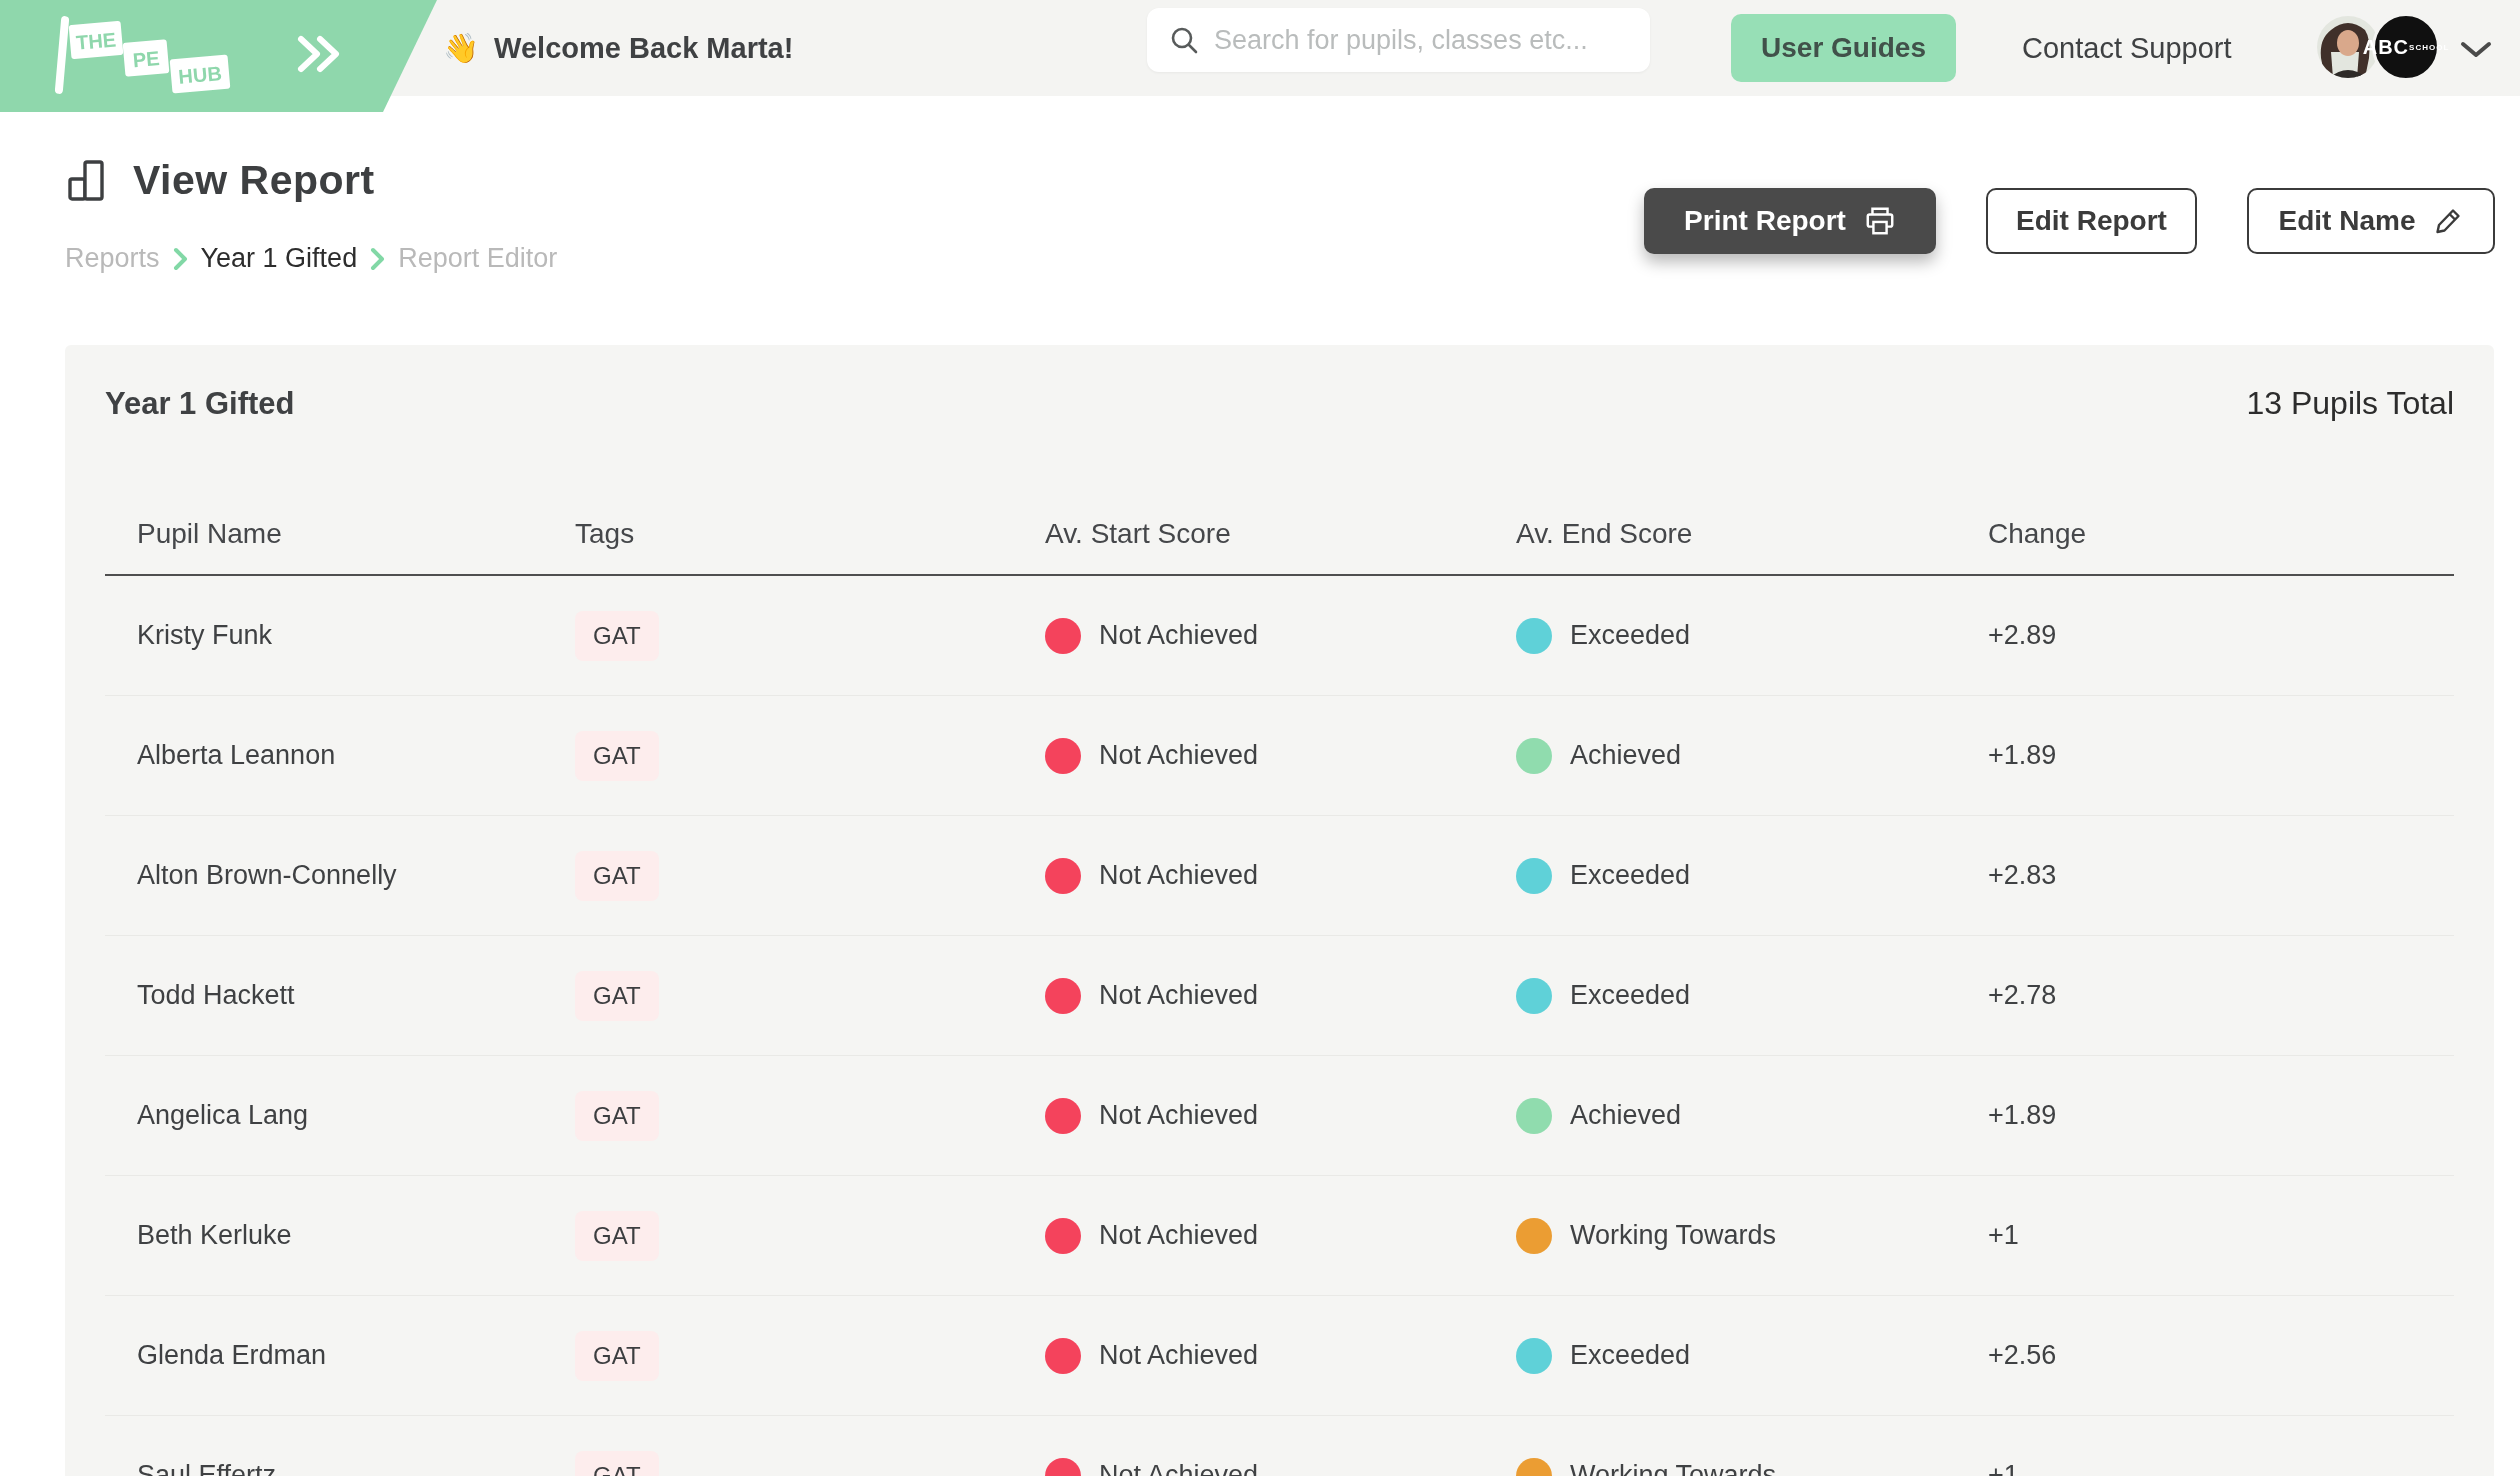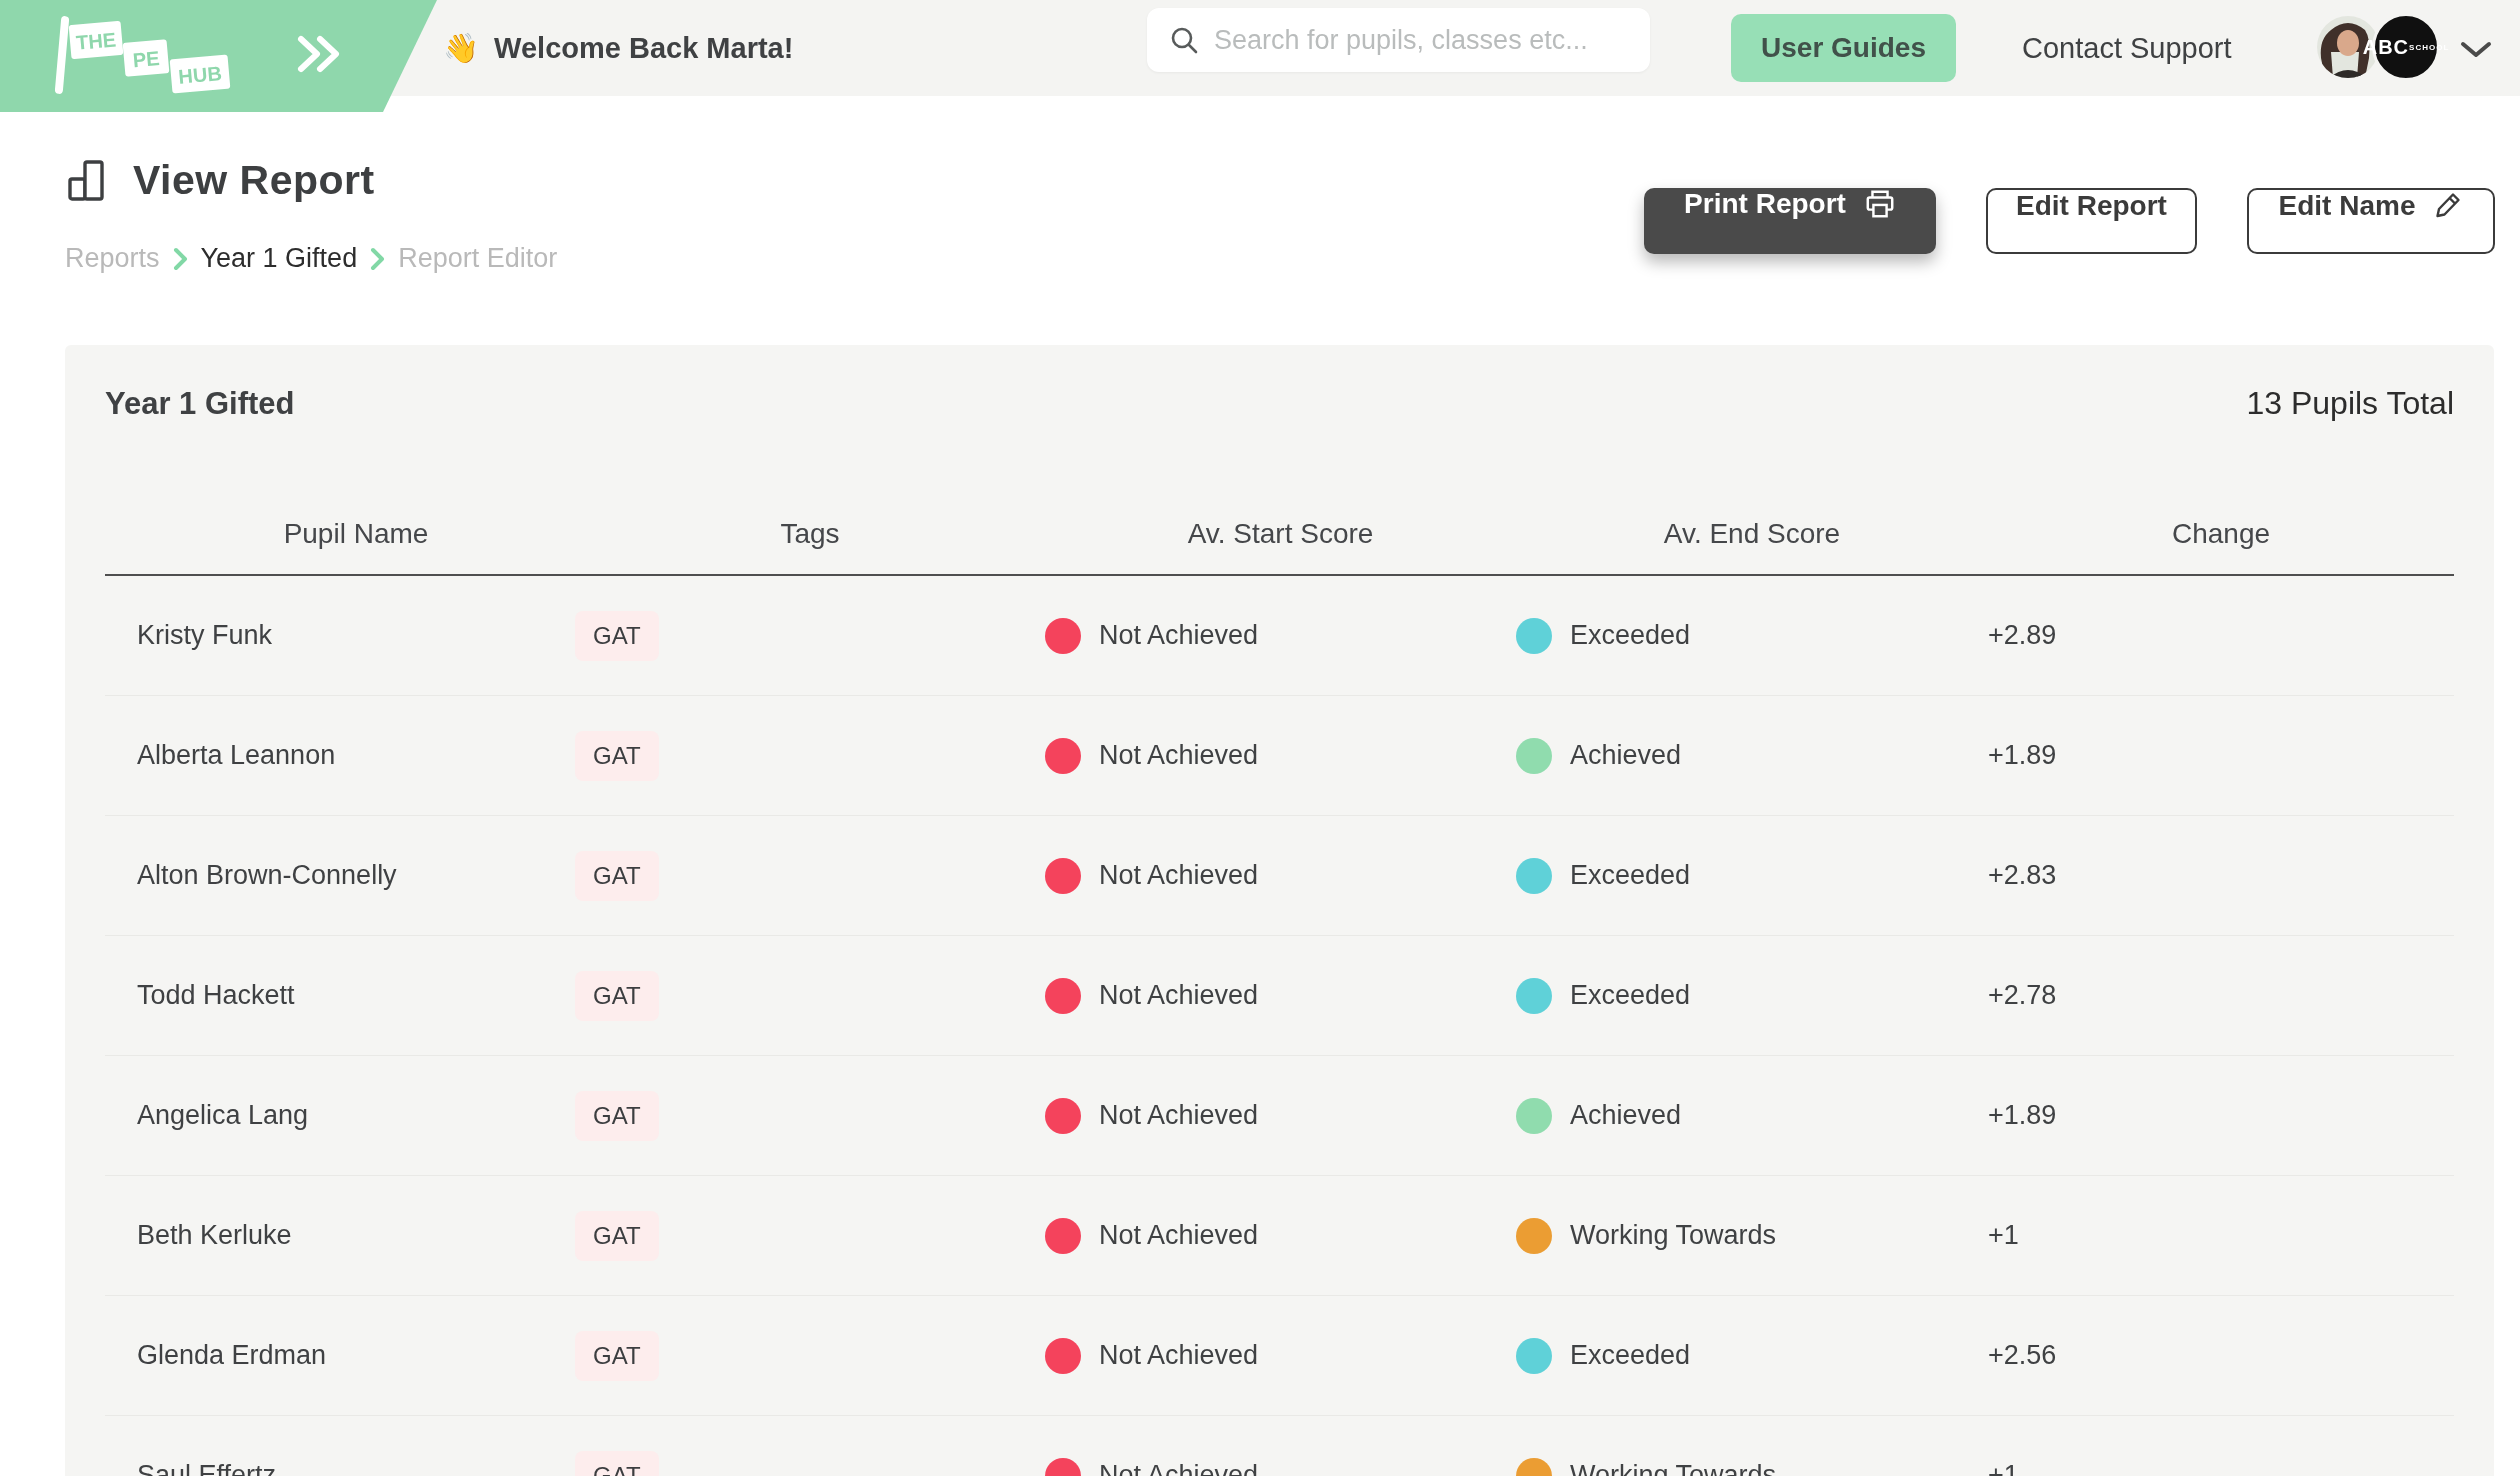--- a/index.html
+++ b/index.html
@@ -37,39 +37,39 @@
   .account-chevron { position:absolute; left:2458px; top:39px; cursor:pointer; }
 
   
   .title-row { position:absolute; left:65px; top:156px; display:flex; align-items:center; gap:20px; }
   .page-title { font-size:41px; font-weight:bold; color:#3d3f41; letter-spacing:0.5px; }
   .breadcrumb { position:absolute; left:65px; top:243px; display:flex; align-items:center; gap:13px; font-size:27px; }
   .crumb { color:#b9b9b9; cursor:pointer; }
   .crumb.active { color:#2d2d2d; }
 
   .actions { position:absolute; top:188px; right:25px; display:flex; gap:50px; height:66px; }
-  .btn { display:flex; align-items:flex-start; justify-content:center; gap:18px; border-radius:10px;
+  .btn { display:flex; align-items:center; justify-content:center; gap:18px; border-radius:10px;
          font-size:28px; font-weight:bold; cursor:pointer; font-family:"Liberation Sans", sans-serif; }
   .btn-dark { width:292px; background:#4a4a4a; color:#ffffff; border:none;
               box-shadow:0 8px 16px rgba(0,0,0,0.28); }
   .btn-outline { background:#ffffff; color:#3b3b3b; border:2px solid #3b3b3b; }
   .btn-export { width:314px; } .btn-editreport { width:211px; } .btn-editname { width:248px; }
 
   
   .card { position:absolute; left:65px; top:345px; width:2429px; height:1260px;
           background:#f5f5f3; border-radius:6px; }
   .card-head { display:flex; justify-content:space-between; align-items:center; padding:40px 40px 0 40px; }
   .card-title { font-size:31px; font-weight:bold; color:#3f4143; }
   .pupils-total { font-size:32px; color:#2c2c2c; }
 
   .table { margin:0 40px; }
   .thead, .row { display:grid; grid-template-columns:438px 470px 471px 472px 1fr;
                  align-items:center; padding-left:32px; }
   .thead { margin-top:96px; padding-bottom:24px; border-bottom:2px solid #4f4f4f;
-           font-size:28px; color:#45474a;text-align:center; }
+           font-size:28px; color:#45474a; }
   .row { height:120px; border-bottom:1px solid #e9e9e6; font-size:27px; color:#3f4143; cursor:pointer; }
   .tag { display:inline-block; background:#fdeded; border-radius:8px; padding:11px 18px;
          font-size:24px; color:#3c3e40; }
   .status { display:flex; align-items:center; gap:18px; }
   .dot { width:36px; height:36px; border-radius:50%; flex:0 0 auto; }
 </style>
 </head>
 <body>
 
 <header class="topbar">

